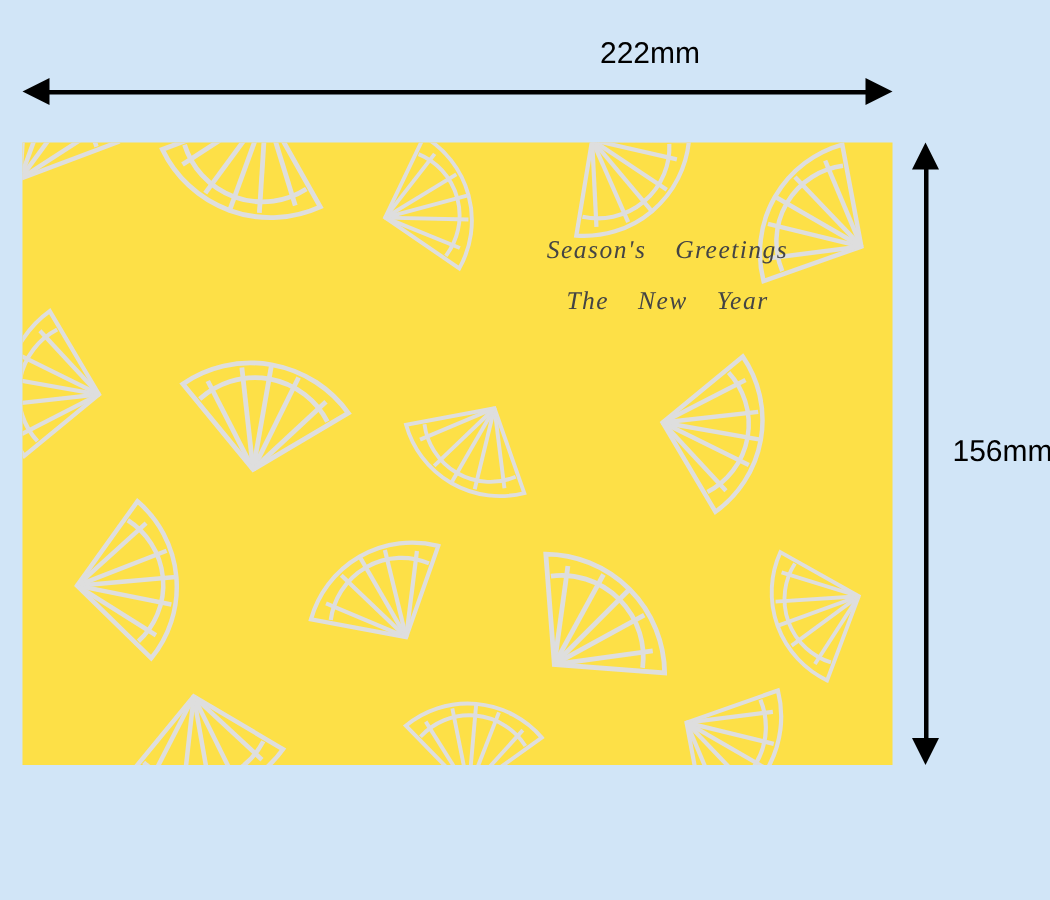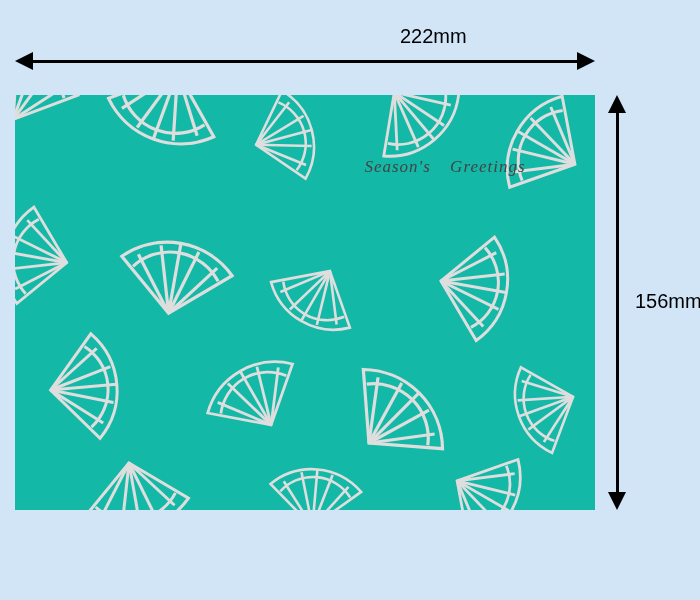--- a/index.html
+++ b/index.html
@@ -101,21 +101,21 @@
     color: #000;
     font-weight: 500;
   }
   
   .card {
     position: absolute;
     left: 15px;
     top: 95px;
     width: 580px;
     height: 415px;
-    background: #14b8a6;
+    background: #fde047;
     overflow: hidden;
   }
   .fan-layer {
     position: absolute;
     inset: 0;
     pointer-events: none;
   }
   .fan {
     position: absolute;
     color: #dedede;
@@ -315,16 +315,17 @@
   <line x1="40" y1="55" x2="15" y2="22"></line>
   <line x1="40" y1="55" x2="28" y2="14"></line>
   <line x1="40" y1="55" x2="40" y2="11"></line>
   <line x1="40" y1="55" x2="52" y2="14"></line>
   <line x1="40" y1="55" x2="65" y2="22"></line>
   <path d="M13 30 A34 34 0 0 1 67 30"></path>
 </svg></div>
       </div>
     <div class="greeting">
       <div>Season's Greetings</div>
+      <div>The New Year</div>
     </div>
   </div>
 
 </div>
 
 </body></html>

